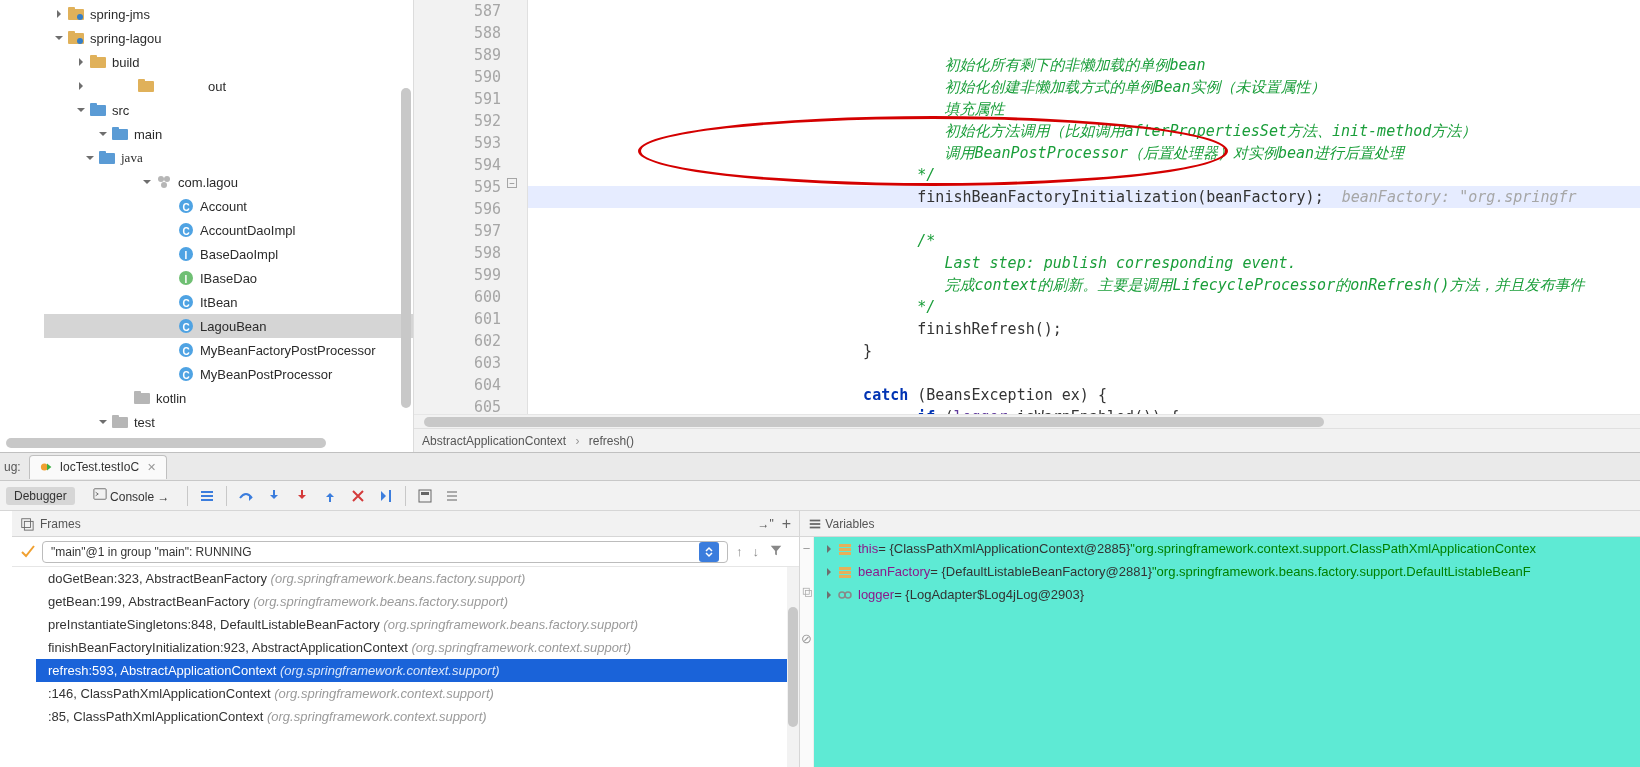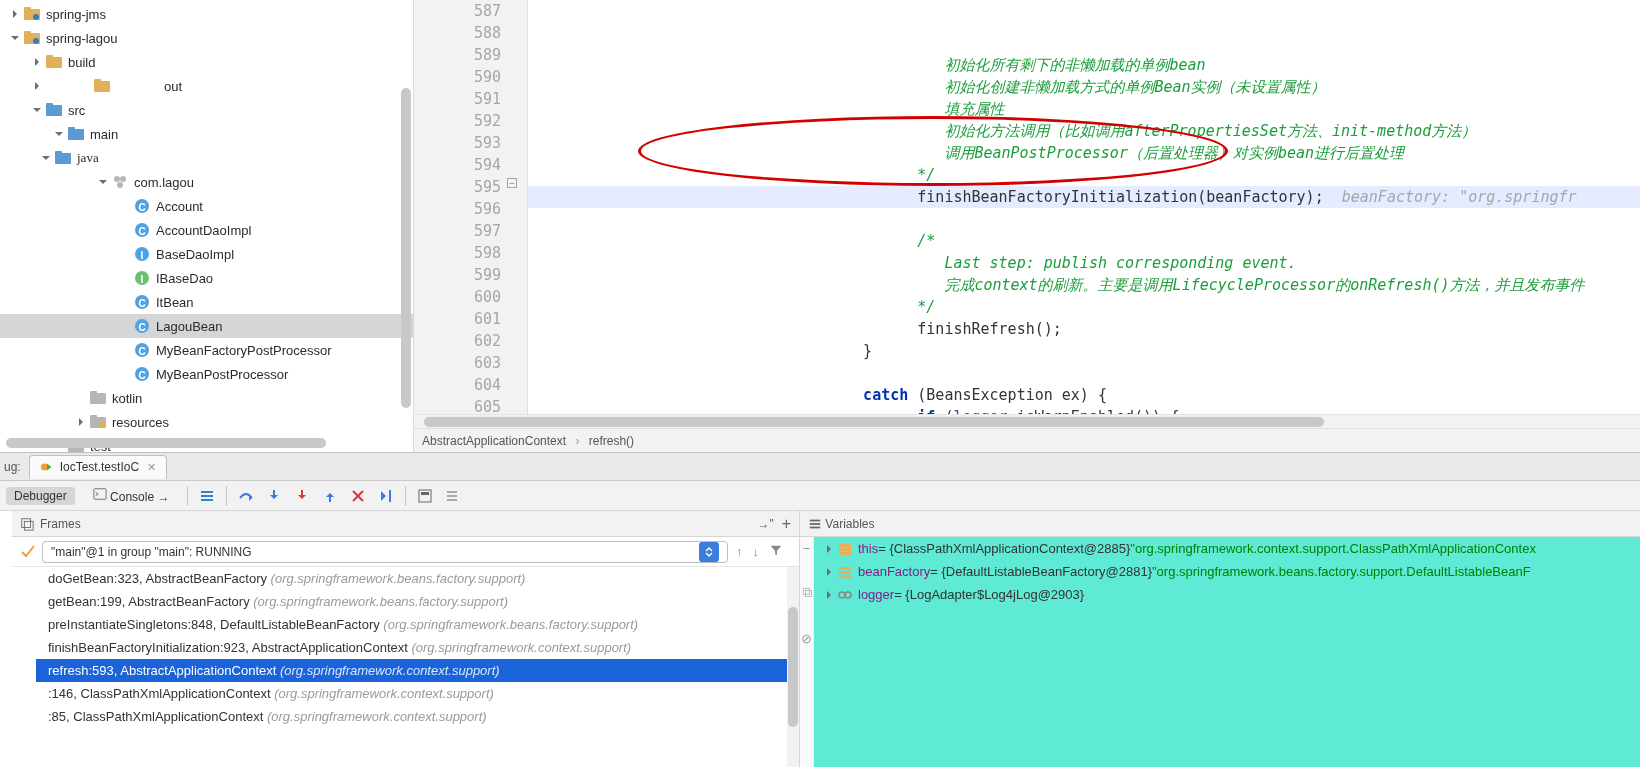--- a/index.html
+++ b/index.html
@@ -6,21 +6,21 @@
   html, body { margin: 0; padding: 0; height: 100%; font-family: "Helvetica Neue", Arial, sans-serif; font-size: 13px; color: #333; background: #f2f2f2; }
   .root { display: flex; flex-direction: column; width: 1640px; height: 767px; overflow: hidden; background: #fff; }
 
   
   .top-area { display: flex; flex: 1; min-height: 0; }
 
   
   .project-tree { width: 414px; background: #fff; border-right: 1px solid #dcdcdc; overflow: hidden; position: relative; }
   .project-tree-inner { padding-top: 2px; }
   .tree-scroll { position: absolute; right: 2px; top: 88px; width: 10px; height: 320px; background: #c8c8c8; border-radius: 5px; }
-  .tree-row { display: flex; align-items: center; height: 24px; white-space: nowrap; font-size: 13px; }
+  .tree-row { display: flex; align-items: center; height: 24px; white-space: nowrap; font-size: 13px; margin-left: 44px; }
   .tree-row.selected { background: #d5d5d5; }
   .tw { display: inline-flex; align-items: center; justify-content: center; width: 14px; height: 14px; margin-right: 2px; }
   .tw svg { width: 10px; height: 10px; }
   .ico { display: inline-flex; width: 16px; height: 16px; align-items: center; justify-content: center; margin-right: 6px; }
   .folder-ico { width:16px; height:14px; }
   .folder-ico rect { fill:#e0b15a; }
   .folder-ico.gray rect { fill:#b6b6b6; }
   .folder-ico.blue rect { fill:#5a9bd5; }
   .mod-ico rect { fill:#e0b15a; }
   .mod-ico .dot { fill:#357ec7; }
@@ -298,35 +298,20 @@
           </div>
           <div class="tree-row" style="padding-left: 74px;">
             <span class="tw"></span>
             <span class="ico">
               <svg class="folder-ico gray" viewBox="0 0 16 14">
                 <rect x="0" y="2" width="16" height="11" rx="1"></rect>
                 <rect x="0" y="0" width="7" height="4" rx="1"></rect>
               </svg>
             </span>
             <span class="lbl">kotlin</span>
-          </div>
-          <div class="tree-row" style="padding-left: 74px;">
-            <span class="tw">
-              <svg viewBox="0 0 10 10">
-                <path d="M3 1l4 4-4 4" fill="#6e6e6e"></path>
-              </svg>
-            </span>
-            <span class="ico">
-              <svg viewBox="0 0 16 14">
-                <rect x="0" y="2" width="16" height="11" rx="1" fill="#b6b6b6"></rect>
-                <rect x="0" y="0" width="7" height="4" rx="1" fill="#b6b6b6"></rect>
-                <rect x="9" y="6" width="6" height="6" fill="#e0b15a"></rect>
-              </svg>
-            </span>
-            <span class="lbl">resources</span>
           </div>
           <div class="tree-row" style="padding-left: 52px;">
             <span class="tw">
               <svg viewBox="0 0 10 10">
                 <path d="M1 3l4 4 4-4" fill="#6e6e6e"></path>
               </svg>
             </span>
             <span class="ico">
               <svg class="folder-ico gray" viewBox="0 0 16 14">
                 <rect x="0" y="2" width="16" height="11" rx="1"></rect>

